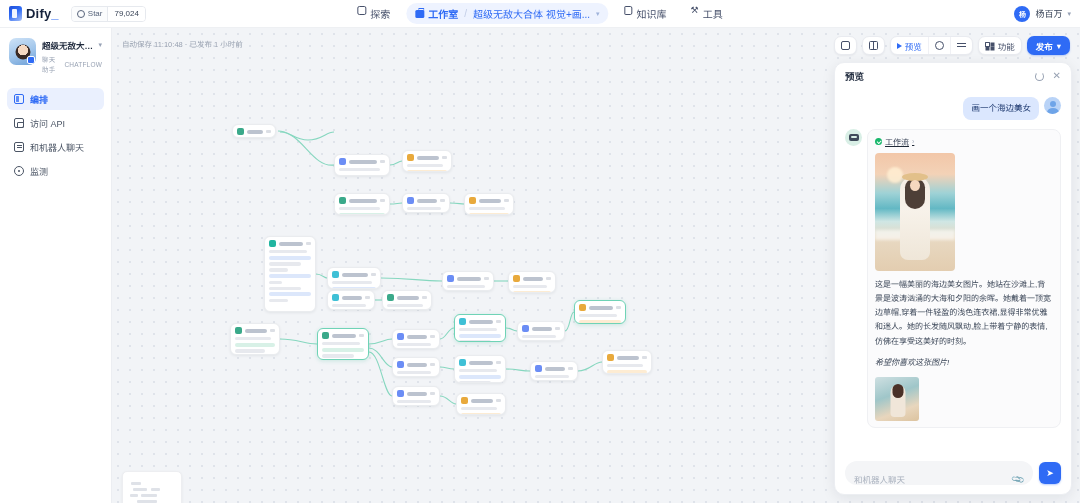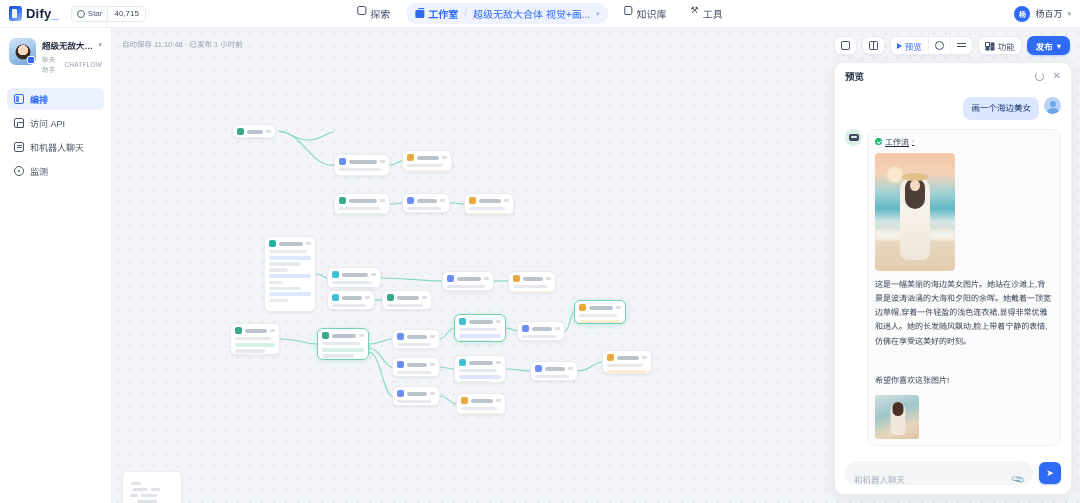--- a/index.html
+++ b/index.html
@@ -233,21 +233,21 @@
     position:absolute; left:50%; top:20%; transform:translateX(-50%);
     width:30px; height:84px; border-radius:14px 14px 8px 8px;
     background: linear-gradient(180deg,#f3ece2 0%,#f7f2ea 40%,#efe6d8 100%);
   }
   .gen-img .hat { position:absolute; left:50%; top:17%; transform:translateX(-50%); width:26px; height:8px; border-radius:50%; background:#e2c08a; }
   .gen-img .hair { position:absolute; left:50%; top:22%; transform:translateX(-50%); width:20px; height:30px; border-radius:10px 10px 12px 12px; background:#3b2b24; opacity:.9;}
   .gen-img .face2 { position:absolute; left:50%; top:23%; transform:translateX(-50%); width:10px; height:11px; border-radius:50%; background:#f5d8bf; z-index:2;}
   .gen-img .foam { position:absolute; left:0; bottom:26%; width:100%; height:10px; background:rgba(255,255,255,.6); filter: blur(1.5px); }
 
   .bot-text { margin-top:7px; font-size:8px; line-height:1.78; color:#3c4758; }
-  .bot-text p + p { margin-top:25px; }
+  .bot-text p + p { margin-top:7px;font-style:italic; }
 
   .thumb {
     margin-top:7px; width:44px; height:44px; border-radius:3px; overflow:hidden; position:relative;
     background: linear-gradient(160deg,#cfe0e2 0%,#9fc6c9 40%,#e8d6bd 72%,#dcc39f 100%);
   }
   .thumb .t-fig { position:absolute; left:52%; top:18%; transform:translateX(-50%); width:15px; height:32px; border-radius:7px 7px 4px 4px; background:#f0e6d9; }
   .thumb .t-hair { position:absolute; left:52%; top:16%; transform:translateX(-50%); width:11px; height:14px; border-radius:6px; background:#4a3128; }
 
   .pv-foot { flex:none; padding: 7px 10px 9px; display:flex; align-items:center; gap:6px; }
   .chat-input {
@@ -276,21 +276,21 @@
   <div class="topbar">
     <div class="brand">
       <span class="brand-mark"></span>
       <span class="brand-name"><span>Dify</span><span class="dot">_</span></span>
     </div>
     <div class="star-pill">
       <span class="sp-left">
         <span class="gh-ico"></span>
         <span>Star</span>
       </span>
-      <span class="sp-right">40,715</span>
+      <span class="sp-right">79,024</span>
     </div>
 
     <div class="nav-center">
       <div class="nav-item">
         <span class="ico-sq"></span>
         <span>探索</span>
       </div>
       <div class="nav-pill">
         <span class="studio">
           <span class="ico-studio"></span>

